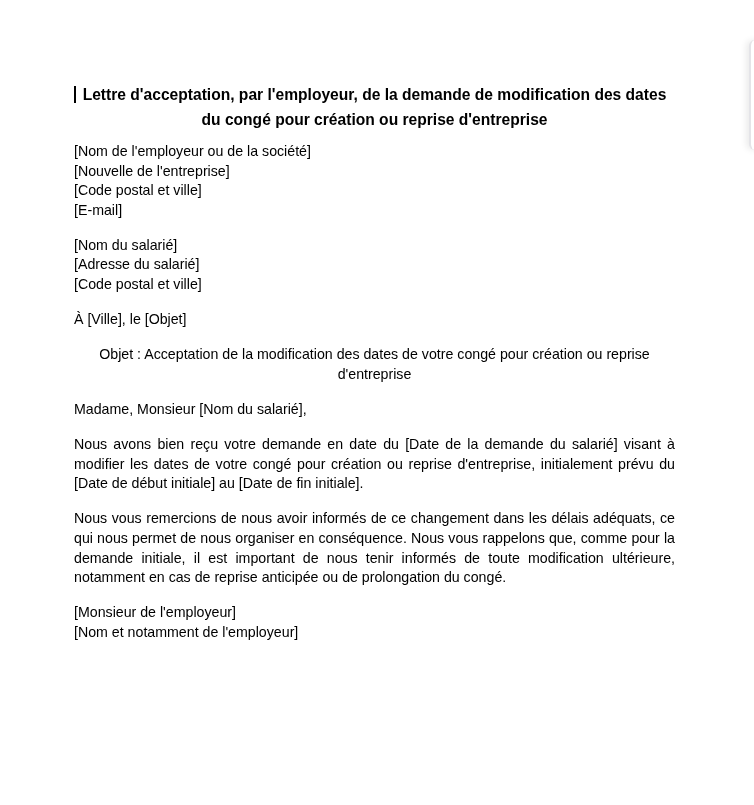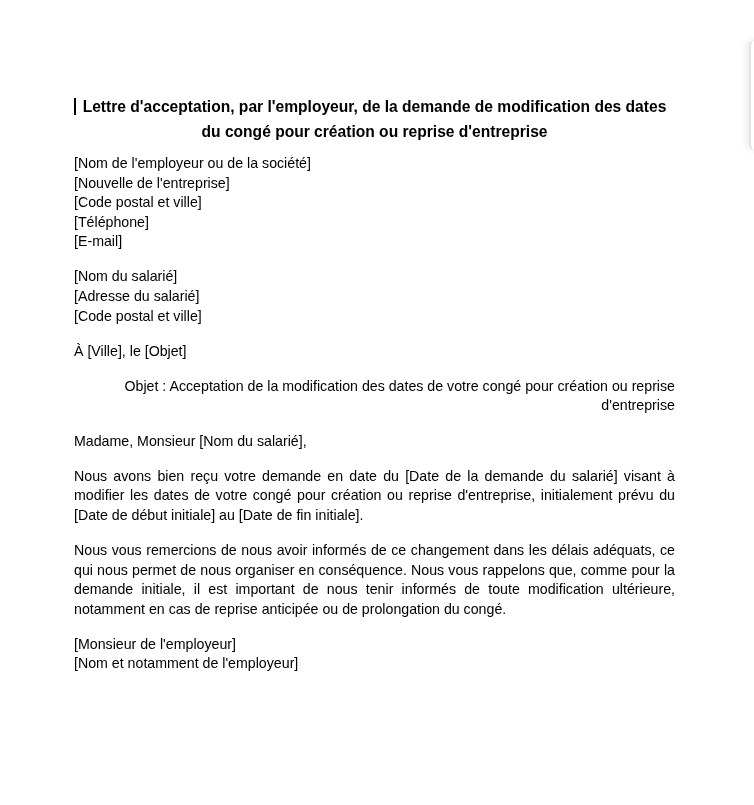--- a/index.html
+++ b/index.html
@@ -8,21 +8,21 @@
       height: 805px;
       background: #ffffff;
       overflow: hidden;
       position: relative;
       font-family: "Liberation Sans", sans-serif;
       color: #000000;
     }
     .page {
       position: absolute;
       left: 74px;
-      top: 94px;
+      top: 82px;
       width: 601px;
       font-size: 14.2px;
       line-height: 19.6px;
     }
     .title {
       font-weight: bold;
       font-size: 15.6px;
       line-height: 25px;
       text-align: center;
       margin: 0 0 10px 0;
@@ -60,33 +60,32 @@
 <div class="page">
   <div class="title">
     <span class="cursor"></span>
     <span>Lettre d'acceptation, par l'employeur, de la demande de modification des dates du congé pour création ou reprise d'entreprise</span>
   </div>
 
   <div class="block">
     <div class="bold">[Nom de l'employeur ou de la société]</div>
     <div>[Nouvelle de l'entreprise]</div>
     <div>[Code postal et ville]</div>
-    <div>[Téléphone]</div>
     <div>[E-mail]</div>
   </div>
 
   <div class="block">
     <div class="bold">[Nom du salarié]</div>
     <div>[Adresse du salarié]</div>
     <div>[Code postal et ville]</div>
   </div>
 
   <div class="block bold">À [Ville], le [Objet]</div>
 
-  <div class="para bold" style="text-align:right">Objet : Acceptation de la modification des dates de votre congé pour création ou reprise d'entreprise</div>
+  <div class="para bold" style="text-align:center">Objet : Acceptation de la modification des dates de votre congé pour création ou reprise d'entreprise</div>
 
   <div class="block">Madame, Monsieur [Nom du salarié],</div>
 
   <div class="para">Nous avons bien reçu votre demande en date du [Date de la demande du salarié] visant à modifier les dates de votre congé pour création ou reprise d'entreprise, initialement prévu du [Date de début initiale] au [Date de fin initiale].</div>
   <div class="para">Nous vous remercions de nous avoir informés de ce changement dans les délais adéquats, ce qui nous permet de nous organiser en conséquence. Nous vous rappelons que, comme pour la demande initiale, il est important de nous tenir informés de toute modification ultérieure, notamment en cas de reprise anticipée ou de prolongation du congé.</div>
 
   <div class="block">
     <div class="bold">[Monsieur de l'employeur]</div>
     <div>[Nom et notamment de l'employeur]</div>
   </div>

